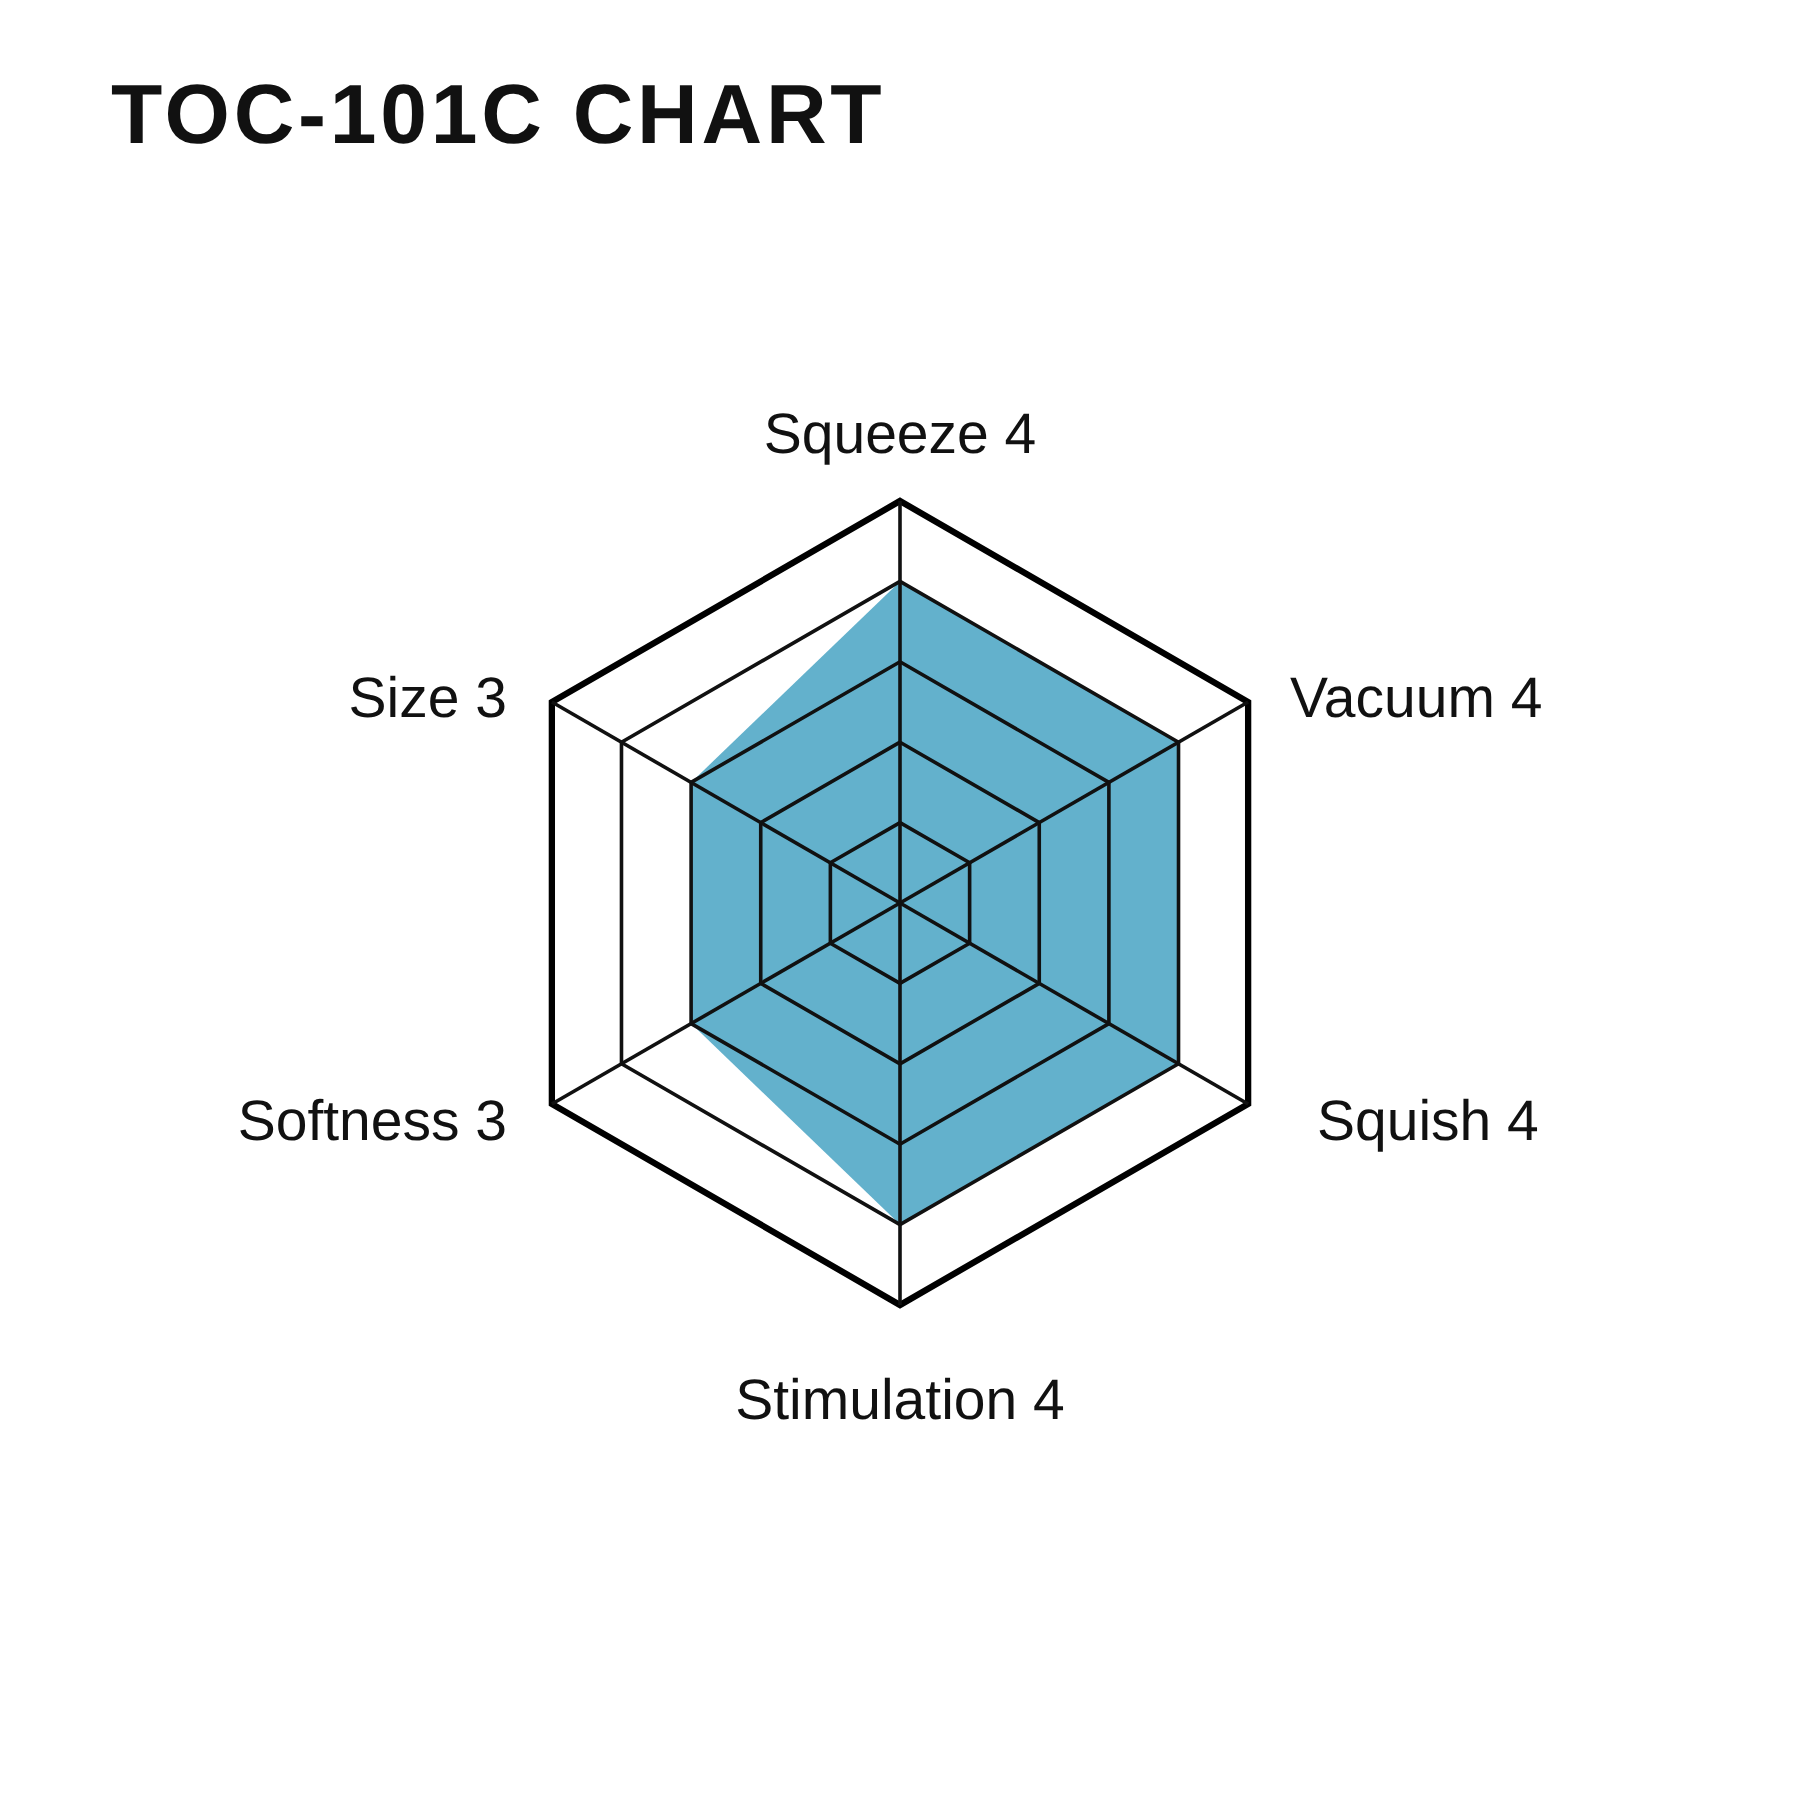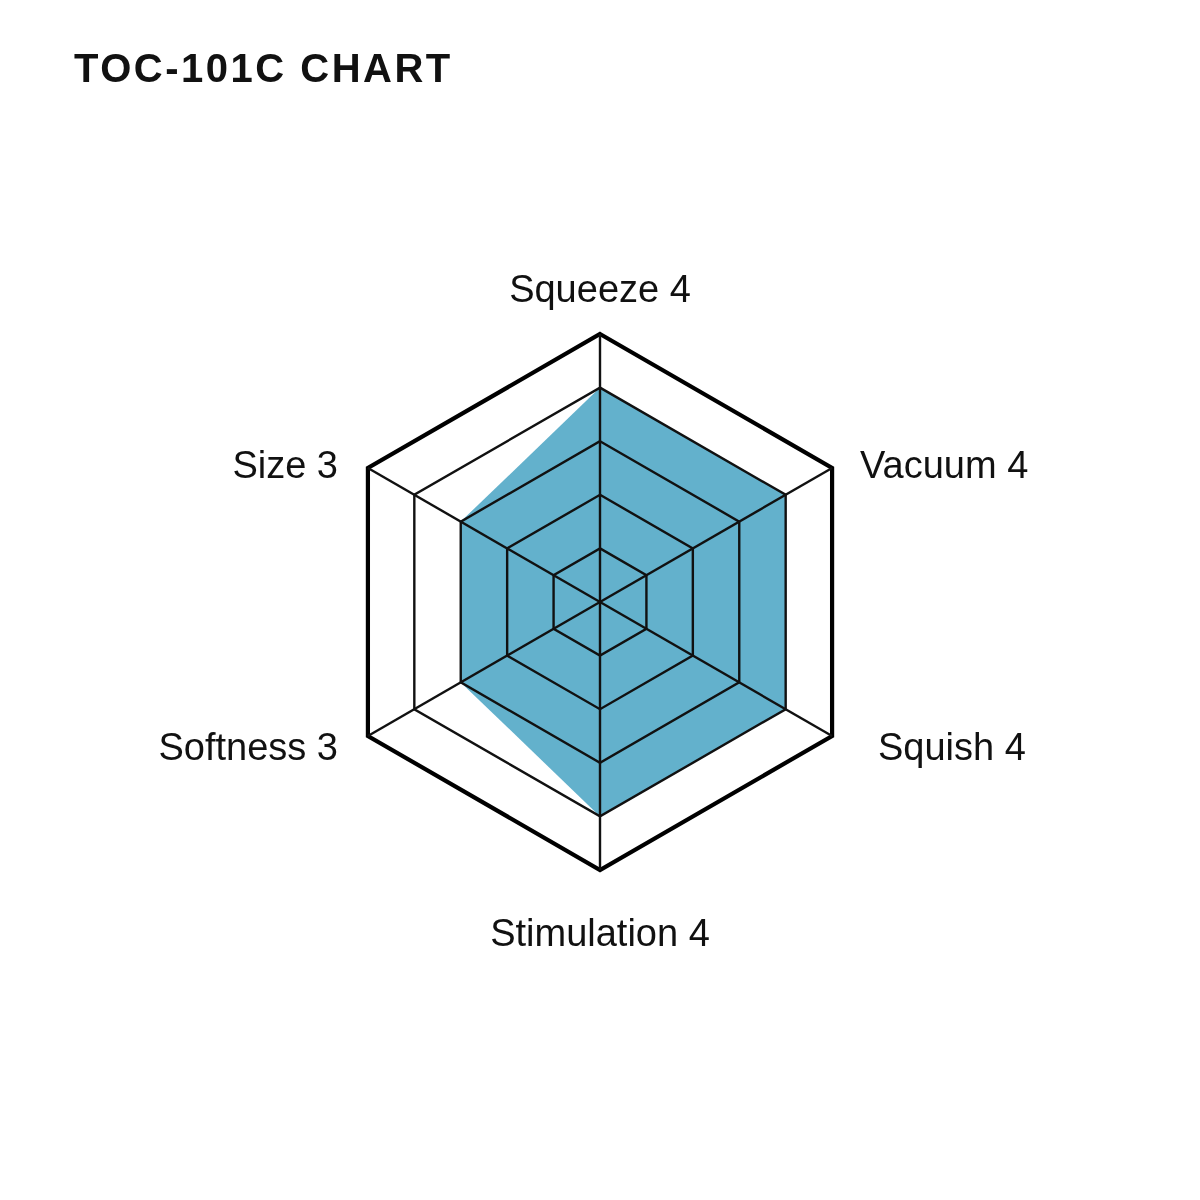--- a/index.html
+++ b/index.html
@@ -15,21 +15,21 @@
     position: relative;
     width: 1200px;
     height: 1200px;
     background: #ffffff;
     overflow: hidden;
   }
   #chart-title {
     position: absolute;
     left: 74px;
     top: 48px;
-    font-size: 40px;
+    font-size: 56px;
     font-weight: 700;
     letter-spacing: 2.5px;
     color: #111111;
     white-space: nowrap;
     line-height: 1;
   }
   #radar-svg {
     position: absolute;
     left: 0;
     top: 0;

